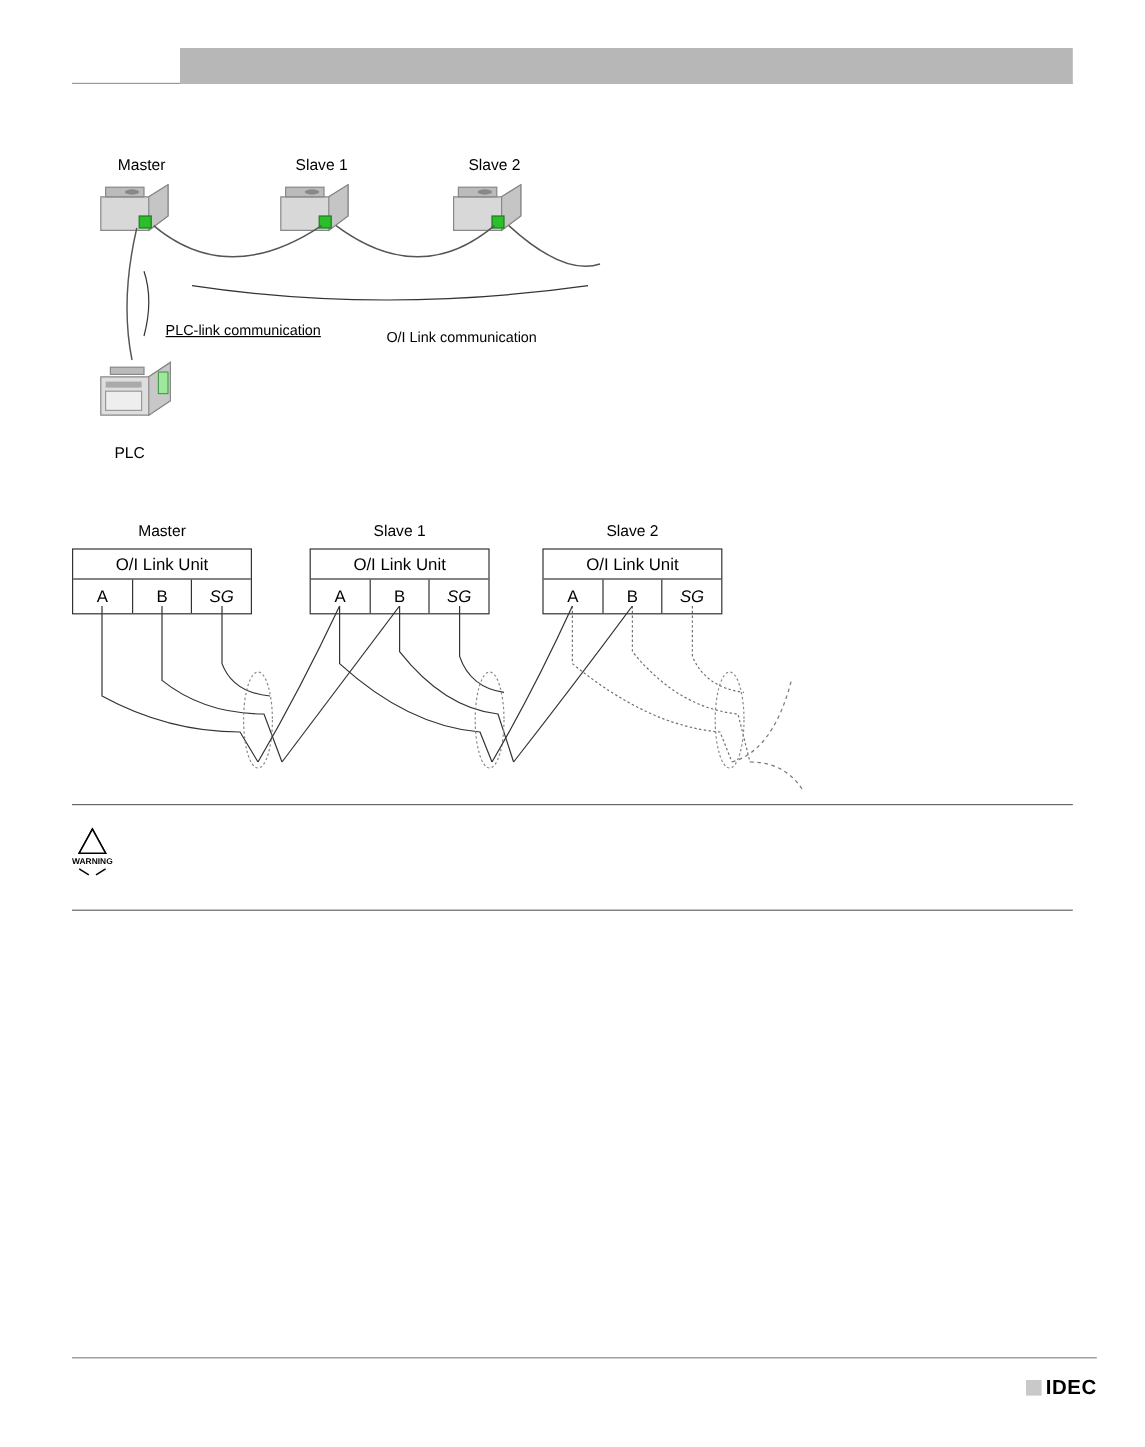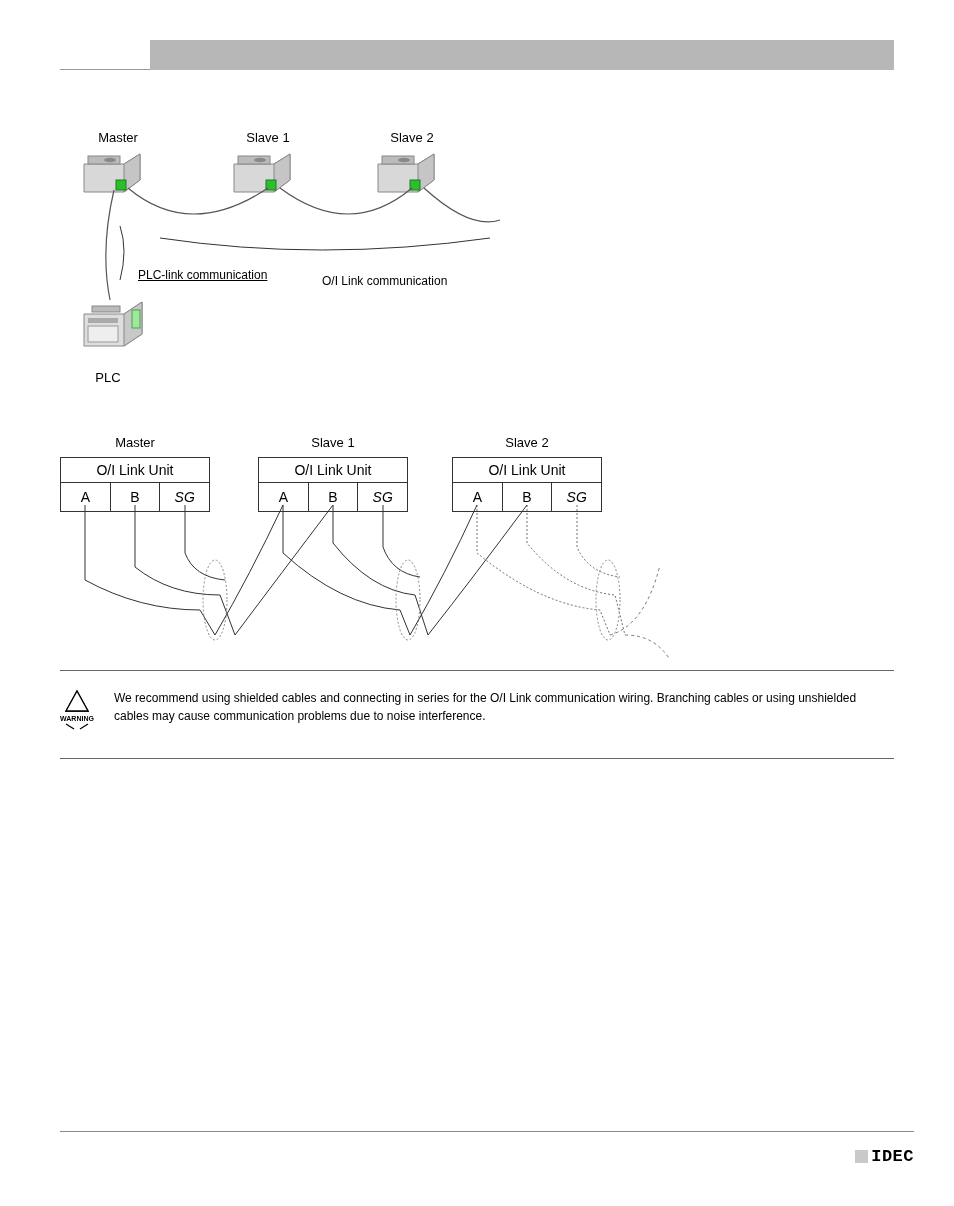--- a/index.html
+++ b/index.html
@@ -139,21 +139,20 @@
     display: flex;
     justify-content: flex-end;
     align-items: center;
   }
   .idec-logo {
     font-weight: bold;
     font-size: 17px;
     letter-spacing: 0.5px;
     display: flex;
     align-items: center;
-    font-family: Liberation Mono, monospace;
   }
   .idec-sq {
     display: inline-block;
     width: 13px;
     height: 13px;
     background: #c9c9c9;
     margin-right: 3px;
   }
 </style>
 </head>
@@ -298,21 +297,20 @@
         <polygon points="13,2 24,22 2,22" fill="none" stroke="#000" stroke-width="1.3"></polygon>
         <polygon points="13,2 24,22 2,22" fill="#fff"></polygon>
         <polygon points="13,2 24,22 2,22" fill="none" stroke="#000" stroke-width="1.3"></polygon>
       </svg>
       <span>WARNING</span>
       <svg width="26" height="8" viewBox="0 0 26 8">
         <line x1="2" y1="2" x2="10" y2="7" stroke="#000" stroke-width="1.2"></line>
         <line x1="24" y1="2" x2="16" y2="7" stroke="#000" stroke-width="1.2"></line>
       </svg>
     </div>
-    <div class="warning-text">We recommend using shielded cables and connecting in series for the O/I Link communication wiring. Branching cables or using unshielded cables may cause communication problems due to noise interference.</div>
   </div>
 
   <div class="footer">
     <div class="idec-logo">
       <span class="idec-sq"></span>
       <span>IDEC</span>
     </div>
   </div>
 
 </div>

